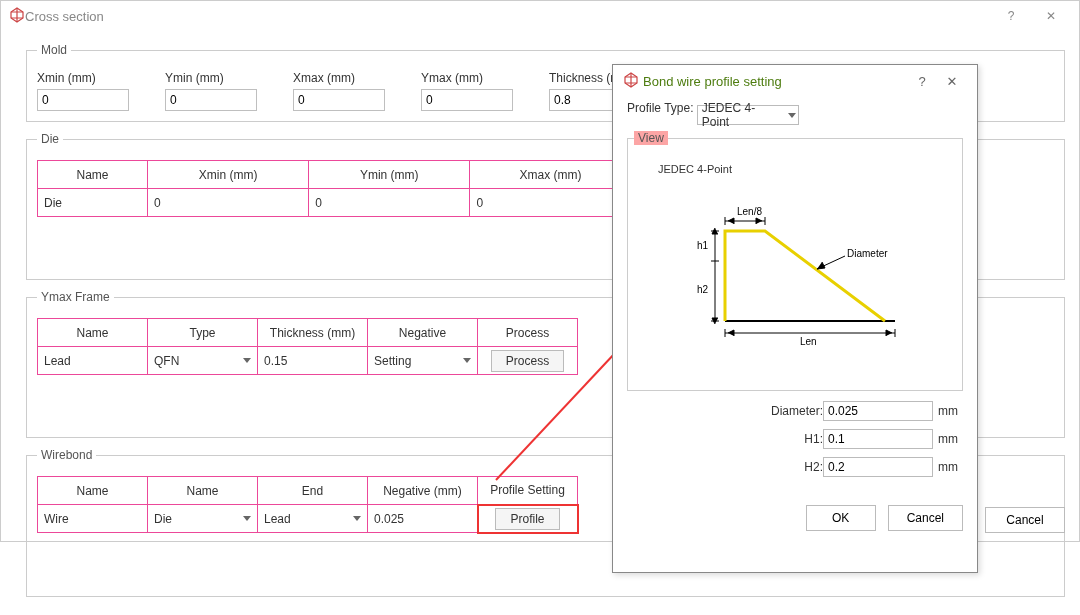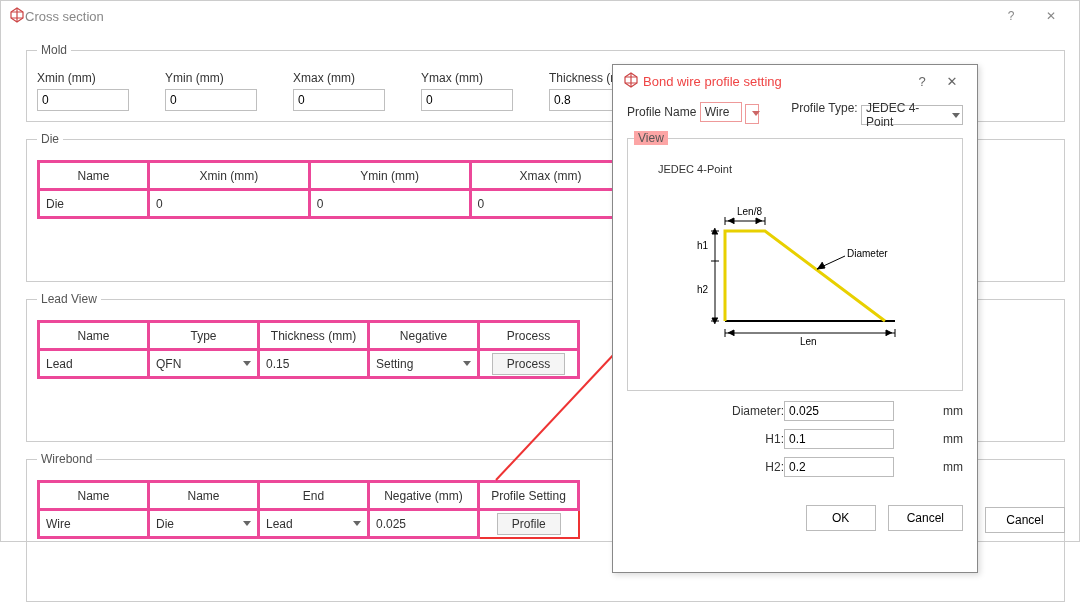--- a/index.html
+++ b/index.html
@@ -8,21 +8,21 @@
   .titlebar { height: 30px; display: flex; align-items: center; padding: 0 8px; border-bottom: none; color: #888;}
   .titlebar .title { flex: 1; font-size: 13px; }
   .titlebar .tbtn { width: 40px; height: 30px; display:flex; align-items:center; justify-content:center; color:#888; }
   .content { padding: 6px 14px 10px 25px; }
   fieldset { border: 1px solid #ccc; margin: 6px 0 10px 0; padding: 14px 10px 10px 10px; position: relative; }
   fieldset > legend { font-size: 12px; color: #555; padding: 0 4px; }
   .row { display:flex; gap: 36px; align-items:flex-start;}
   .fld label { display:block; font-size:12px; color:#333; margin-bottom:4px; }
   .fld input[type=text] { width: 92px; height:22px; border:1px solid #bfbfbf; padding:0 4px; font-size:12px;}
   table { border-collapse: collapse; width: 100%; table-layout: fixed; }
-  th, td { border: 3px solid #ec4899; height: 28px; padding: 0 6px; font-size:12px; text-align:left; vertical-align: middle;}
+  th, td { border: 1px solid #ec4899; height: 28px; padding: 0 6px; font-size:12px; text-align:left; vertical-align: middle;}
   th { font-weight: normal; text-align:center; color:#333; background:#fff;}
   .btn { height:26px; min-width:80px; border:1px solid #bbb; background:#fff; padding:0 18px; font-size:12px; cursor:pointer; display:inline-flex; align-items:center; justify-content:center;}
   .cellbtn { height:22px; border:1px solid #bbb; background:#f5f5f5; font-size:12px; padding: 0 14px; display:inline-flex; align-items:center; justify-content:center; }
   .cellselect { display:flex; align-items:center; justify-content:space-between;}
   .caret { width:0; height:0; border-left:4px solid transparent; border-right:4px solid transparent; border-top:5px solid #666; margin-left:6px;}
   .profile-highlight { border:2px solid #e33 !important; }
   .footer { position:absolute; bottom:8px; right:14px; display:flex; gap:10px;}
   
   .dialog { position:absolute; left:612px; top:64px; width:366px; height:509px; border:1px solid #888; background:#fff; box-shadow: 2px 2px 6px rgba(0,0,0,.15); z-index:10;}
   .dialog .dlg-title { height:32px; display:flex; align-items:center; padding:0 10px; color:#b33; font-size:13px; }
@@ -34,21 +34,21 @@
   .mini-sel { height:20px; border:1px solid #bbb; padding:0 2px 0 4px; font-size:12px; display:inline-flex; align-items:center; gap:4px;}
   .view-box { border:1px solid #ccc; min-height:260px; margin-top: 2px; padding: 6px; position:relative;}
   .view-box legend { background:#fca5a5; padding:0 4px;}
   
   .arrow-ann { position:absolute; left:486px; top:310px; z-index:5; pointer-events:none;}
   
   .appicon svg { width:16px; height:16px; }
   .paramrow { display:flex; align-items:center; justify-content:flex-end; margin:8px 0;}
   .paramrow input { width:110px; height:20px; border:1px solid #bbb; padding:0 4px; font-size:12px;}
   .paramrow .lab { width:80px; text-align:right;}
-  .paramrow .unit { width:30px; text-align:right;margin-left:39px;}
+  .paramrow .unit { width:30px; text-align:center;}
   .dlg-footer { display:flex; justify-content:flex-end; gap:12px; padding: 10px 14px;}
   .btncell { text-align:center; }
 </style>
 </head>
 <body>
 
 <div class="window">
 
   <div class="titlebar">
     <span class="appicon">
@@ -105,21 +105,21 @@
           <td>0</td>
           <td>0.15</td>
         </tr>
       </tbody>
         </table>
 
       <div style="height:52px;"></div>
     </fieldset>
 
     <fieldset style="padding-right:110px;">
-      <legend>Lead View</legend>
+      <legend>Ymax Frame</legend>
       <table style="width:540px;">
         <colgroup>
             <col style="width:110px">
             <col style="width:110px">
             <col style="width:110px">
             <col style="width:110px">
             <col style="width:100px">
           </colgroup>
         <tbody>
             <tr>
@@ -213,36 +213,27 @@
 <div class="dialog">
   <div class="dlg-title">
     <span class="appicon">
       <svg viewBox="0 0 16 16">
           <g fill="none" stroke="#c44" stroke-width="1.2">
             <path d="M8 1 L14 5 L14 11 L8 15 L2 11 L2 5 Z"></path>
             <path d="M8 1 L8 15 M2 5 L14 5 M2 11 L14 11"></path>
           </g>
         </svg>
     </span>
-    <span style="margin-left:4px; color:#ef4444;text-align:center;">Bond wire profile setting</span>
+    <span style="margin-left:4px; color:#4d7c0f;text-align:center;">Bond wire profile setting</span>
     <span class="spacer"></span>
     <span class="dbtn">?</span>
     <span class="dbtn">✕</span>
   </div>
   <div class="dlg-body">
     <div class="dlg-row" style="justify-content:space-between;">
-      <span>
-        <label>Profile Name</label>
-        <span class="mini-sel" style="border-color:#e99; width:42px;">
-            <span>Wire</span>
-          </span>
-        <span class="mini-sel" style="border-color:#e99; width:14px; justify-content:center;">
-            <span class="caret" style="border-top-color:#c66;"></span>
-          </span>
-      </span>
       <span>
         <label>Profile Type:</label>
         <span class="mini-sel" style="width:102px;">
             <span>JEDEC 4-Point</span>
             <span class="caret"></span>
           </span>
       </span>
     </div>
 
     <fieldset class="view-box">

